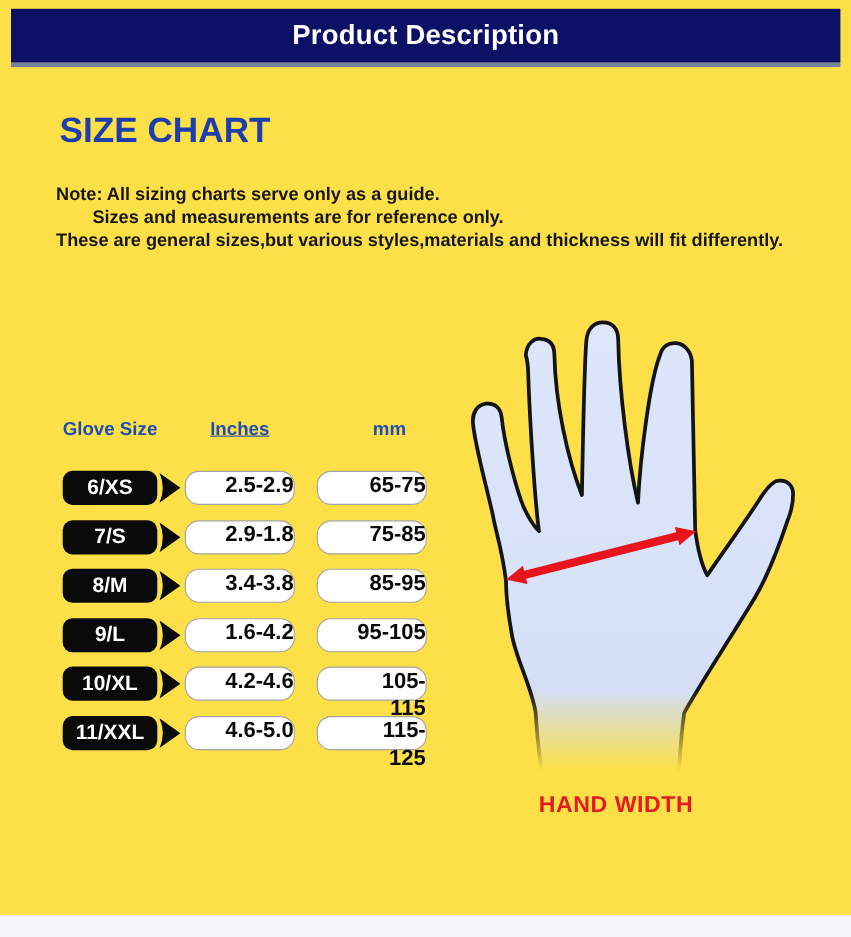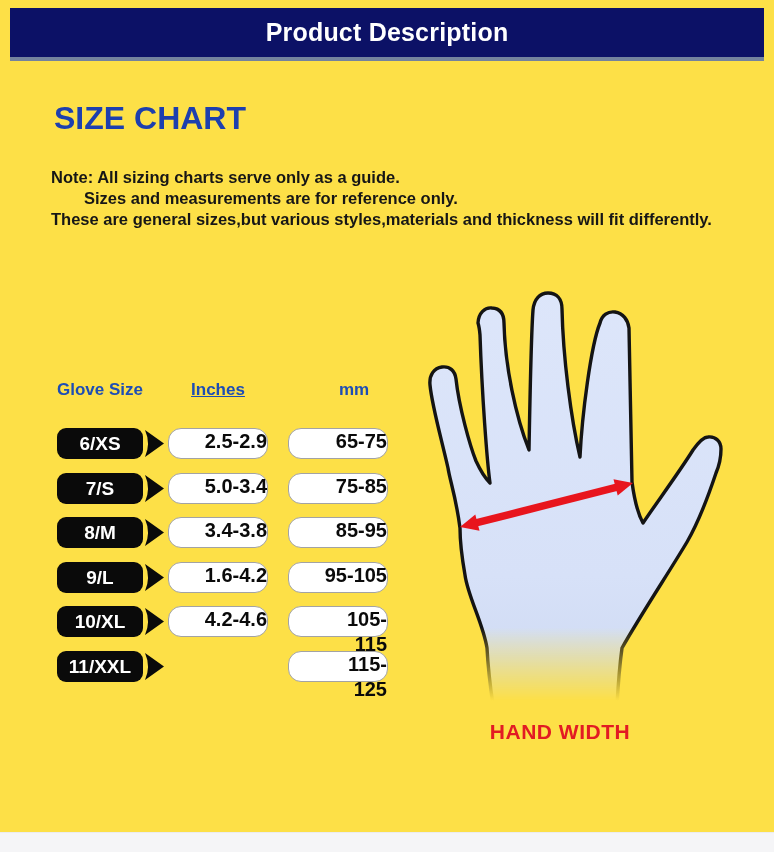--- a/index.html
+++ b/index.html
@@ -165,21 +165,21 @@
         <path d="M1,0 Q7,13.5 1,27 L20,13.5 Z" fill="#0a0a0a"></path>
       </svg>
     <div class="range-pill pill-inches">2.5-2.9</div>
     <div class="range-pill pill-mm">65-75</div>
   </div>
   <div class="size-row" style="top:473px">
     <div class="size-pill">7/S</div>
     <svg class="row-arrow" viewBox="0 0 20 27">
         <path d="M1,0 Q7,13.5 1,27 L20,13.5 Z" fill="#0a0a0a"></path>
       </svg>
-    <div class="range-pill pill-inches">5.0-3.4</div>
+    <div class="range-pill pill-inches">2.9-1.8</div>
     <div class="range-pill pill-mm">75-85</div>
   </div>
   <div class="size-row" style="top:517px">
     <div class="size-pill">8/M</div>
     <svg class="row-arrow" viewBox="0 0 20 27">
         <path d="M1,0 Q7,13.5 1,27 L20,13.5 Z" fill="#0a0a0a"></path>
       </svg>
     <div class="range-pill pill-inches">3.4-3.8</div>
     <div class="range-pill pill-mm">85-95</div>
   </div>
@@ -197,20 +197,21 @@
         <path d="M1,0 Q7,13.5 1,27 L20,13.5 Z" fill="#0a0a0a"></path>
       </svg>
     <div class="range-pill pill-inches">4.2-4.6</div>
     <div class="range-pill pill-mm">105-115</div>
   </div>
   <div class="size-row" style="top:651px">
     <div class="size-pill">11/XXL</div>
     <svg class="row-arrow" viewBox="0 0 20 27">
         <path d="M1,0 Q7,13.5 1,27 L20,13.5 Z" fill="#0a0a0a"></path>
       </svg>
+    <div class="range-pill pill-inches">4.6-5.0</div>
     <div class="range-pill pill-mm">115-125</div>
   </div>
 
   <svg class="hand-diagram" viewBox="0 0 364 430">
     <defs>
       <linearGradient id="handFill" x1="0" y1="0" x2="0" y2="430" gradientUnits="userSpaceOnUse">
         <stop offset="0" stop-color="#dde6fa"></stop>
         <stop offset="0.7" stop-color="#d7e1f8"></stop>
         <stop offset="1" stop-color="#cdd9f2"></stop>
       </linearGradient>

